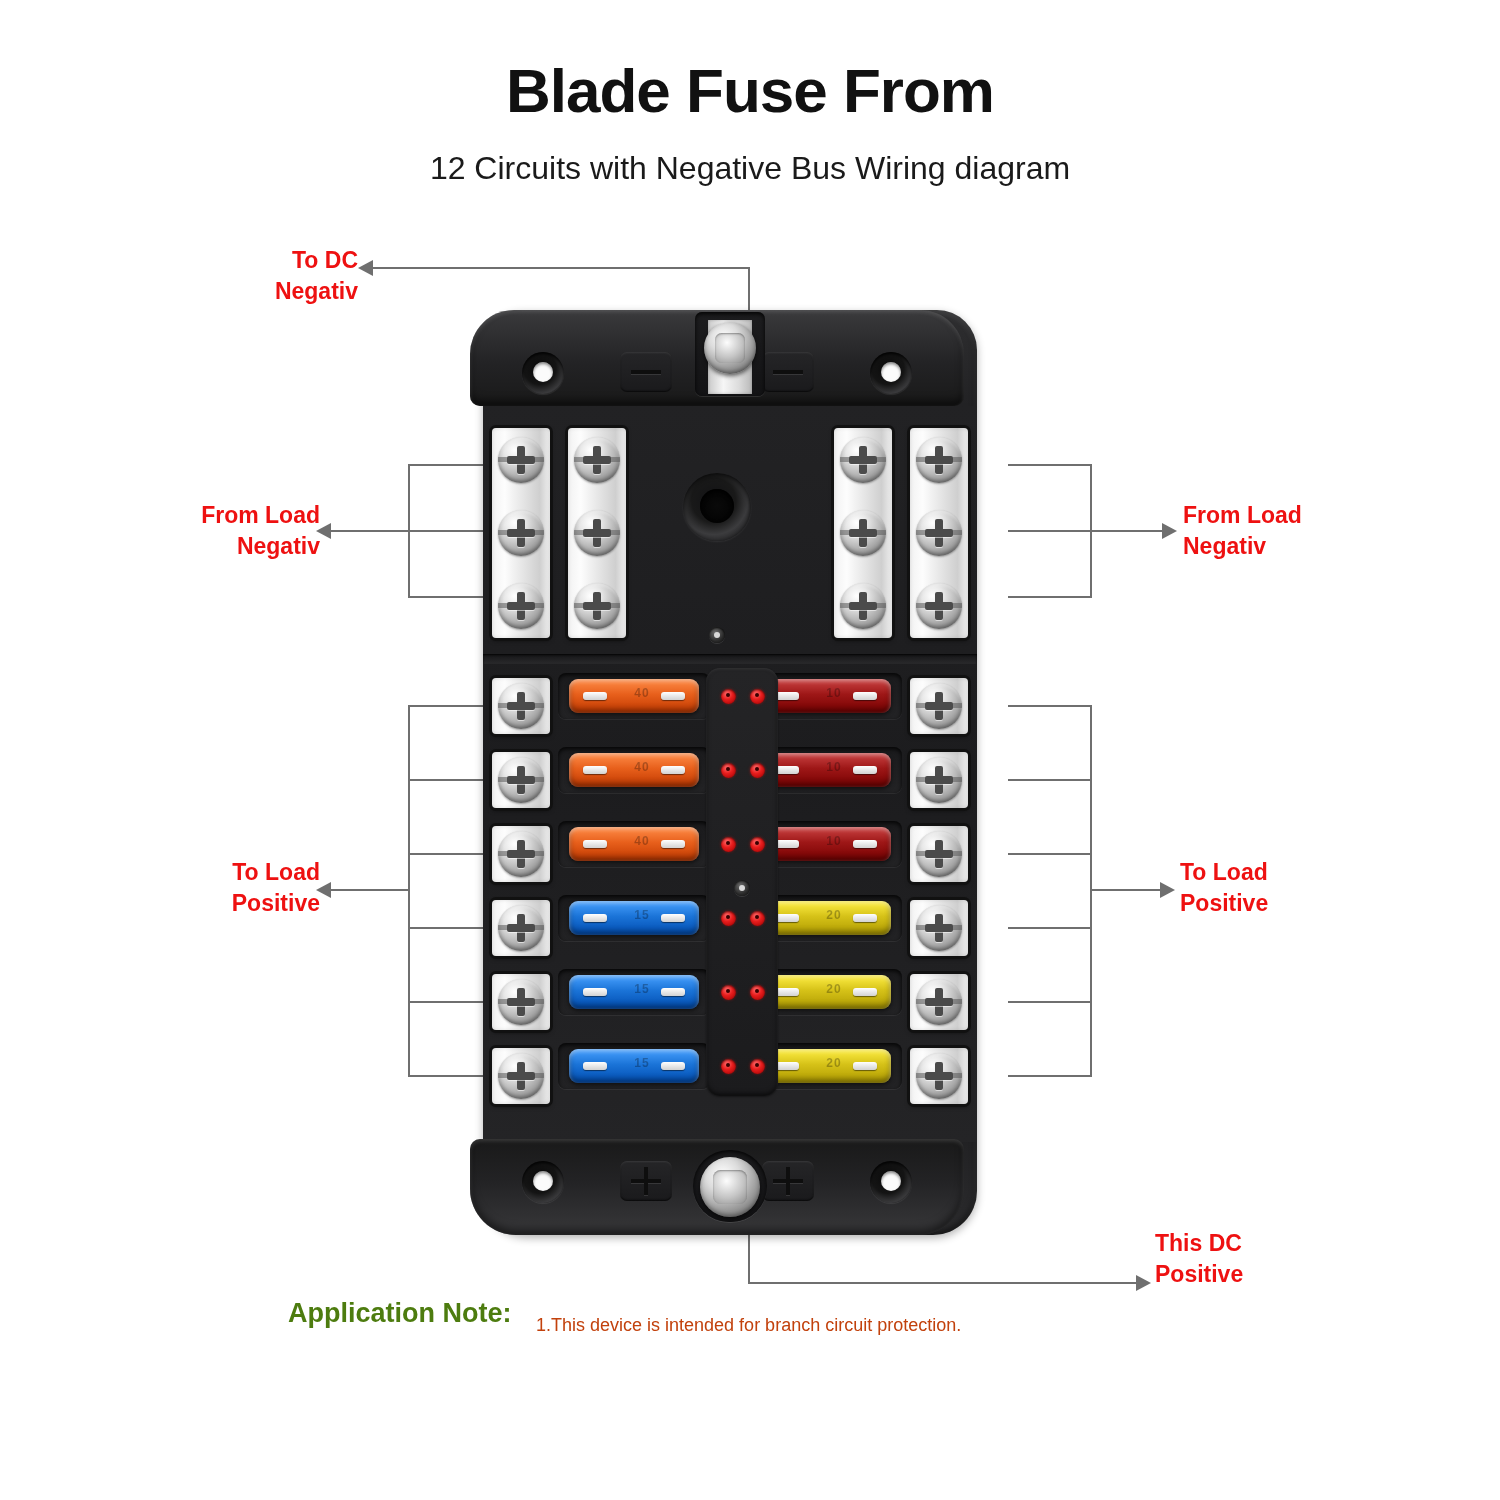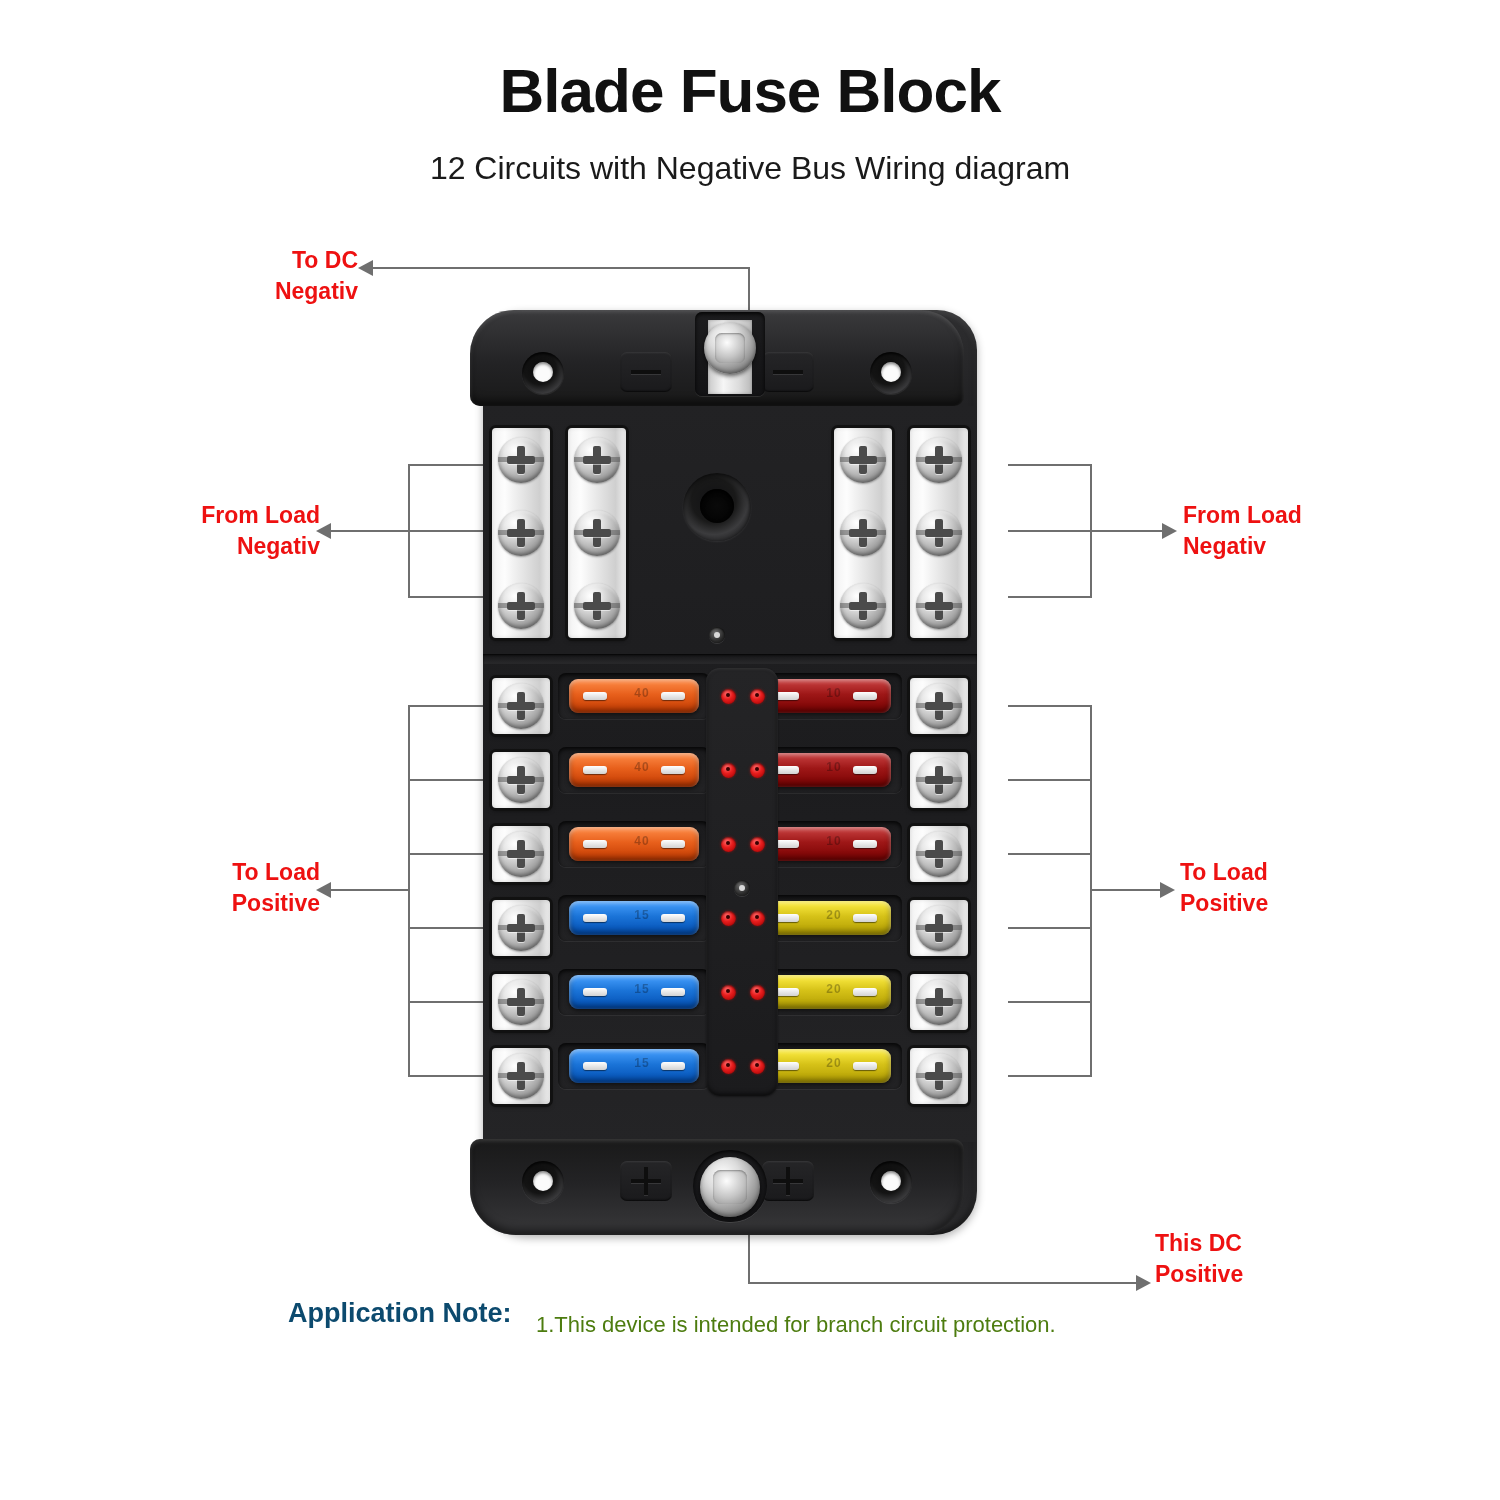--- a/index.html
+++ b/index.html
@@ -139,29 +139,29 @@
        box-shadow:inset 0 2px 4px #000;}
   .centerhole .chip{position:absolute;left:22px;top:24px;width:24px;height:20px;
        background:#ececec;border-radius:40% 30% 45% 35%;
        box-shadow:0 -4px 3px -2px #000;}
 
   .divider{position:absolute;height:10px;background:linear-gradient(180deg,#141416,#2a2a2c);
            box-shadow:inset 0 1px 2px rgba(0,0,0,.8);}
 
   
   #note-label{position:absolute;left:288px;top:1298px;font-size:27px;font-weight:bold;
-              color:#0c4a6e;white-space:nowrap;}
-  #note-lines{position:absolute;left:536px;top:1296px;font-size:22px;color:#4d7c0f;
+              color:#4d7c0f;white-space:nowrap;}
+  #note-lines{position:absolute;left:536px;top:1296px;font-size:18px;color:#c2410c;
               line-height:58px;}
   #note-lines div{white-space:nowrap;}
 </style>
 </head>
 <body>
 
-<div id="title">Blade Fuse Block</div>
+<div id="title">Blade Fuse From</div>
 <div id="subtitle">12 Circuits with Negative Bus Wiring diagram</div>
 
 <div class="callout r" style="left:128px;top:245px;width:230px;">
   <div>To DC</div>
   <div>Negativ</div>
 </div>
 
 <div class="callout r" style="left:90px;top:500px;width:230px;">
   <div>From Load</div>
   <div>Negativ</div>

